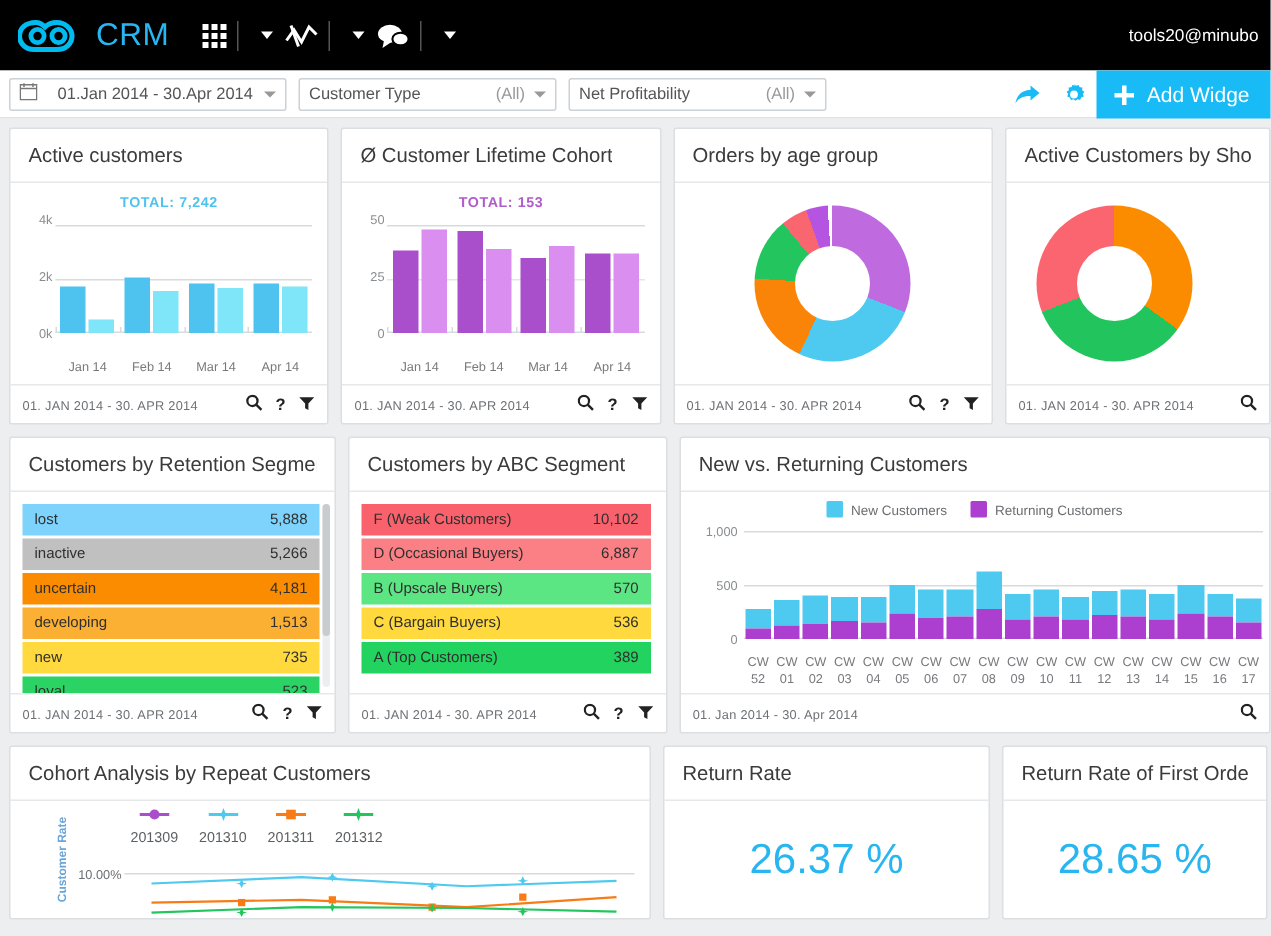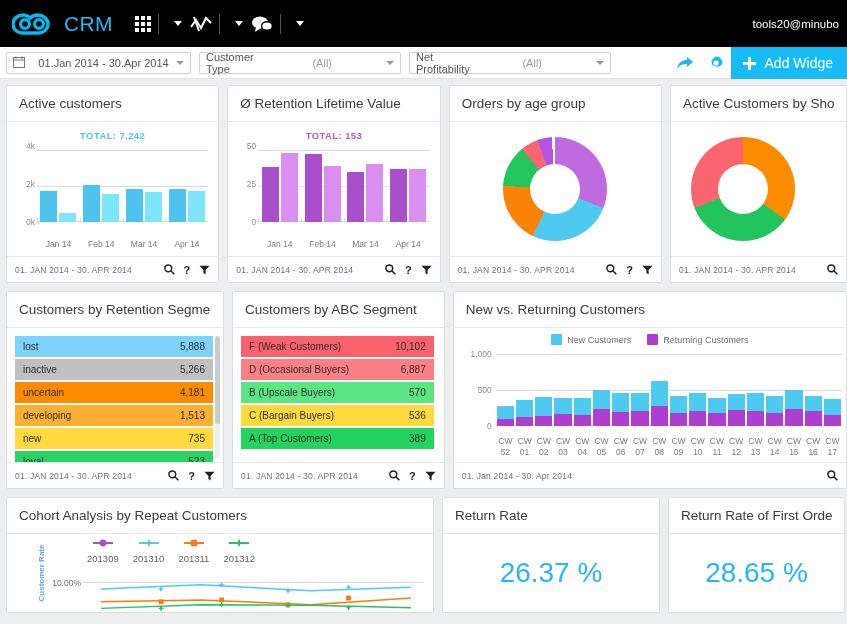--- a/index.html
+++ b/index.html
@@ -41,21 +41,21 @@
   .filterbar {
     height: 32px; background: #fff; display: flex; align-items: center;
     padding: 0 6px; border-bottom: 1px solid #dfe2e5; position: relative;
   }
   .filter-box {
     height: 22px; border: 1px solid #ccd1d5; border-radius: 2px;
     display: flex; align-items: center; background: #fff;
     font-size: 11px; color: #555; margin-right: 8px; padding: 0 6px;
   }
   .fb-date { width: 185px; }
-  .fb-sel { width: 202px; gap: 48px; }
+  .fb-sel { width: 172px; }
   .cal-icon { margin-right: 6px; color: #888; }
   .fb-label { flex: 1; }
   .fb-date .fb-label { text-align: center; }
   .fb-all { color: #999; margin-right: 6px; }
   .fb-caret {
     width: 0; height: 0; border-left: 4px solid transparent;
     border-right: 4px solid transparent; border-top: 4px solid #999;
   }
   .filter-right {
     position: absolute; right: 0; top: 0; height: 32px;
@@ -347,21 +347,21 @@
             <svg width="11" height="10" viewBox="0 0 11 10">
                 <path d="M0.5 0.8 H10.5 L6.6 5 V9.4 L4.4 8.1 V5 Z" fill="#222"></path>
               </svg>
           </span>
         </div>
       </div>
     </div>
 
     <div class="widget w-220 h-200">
       <div class="w-head">
-        <div class="w-title">Ø Retention Lifetime Value</div>
+        <div class="w-title">Ø Customer Lifetime Cohort</div>
       </div>
       <div class="w-body">
         <div class="total-label" style="color:#b05ccc">TOTAL: 153</div>
         <div class="chart-wrap">
           <div class="axis-y">
             <span style="top:100%">0</span>
             <span style="top:50%">25</span>
             <span style="top:0%">50</span>
           </div>
           <div class="plot">

